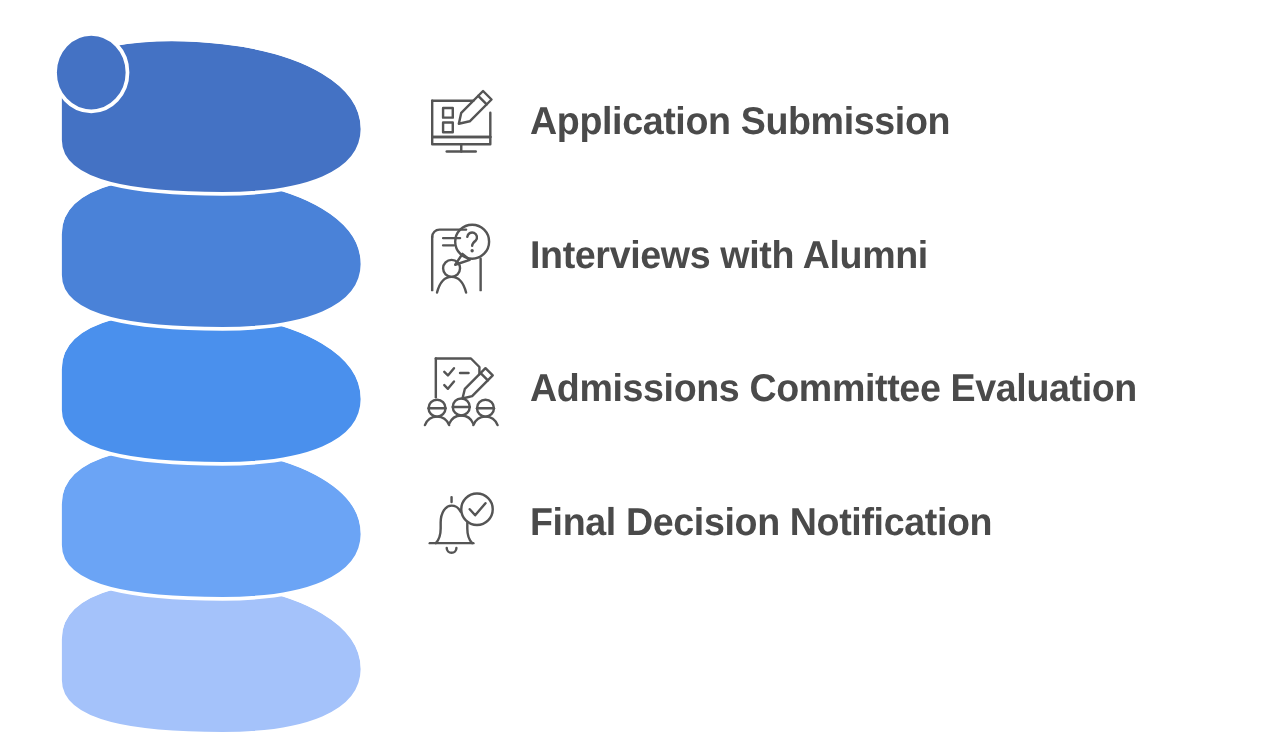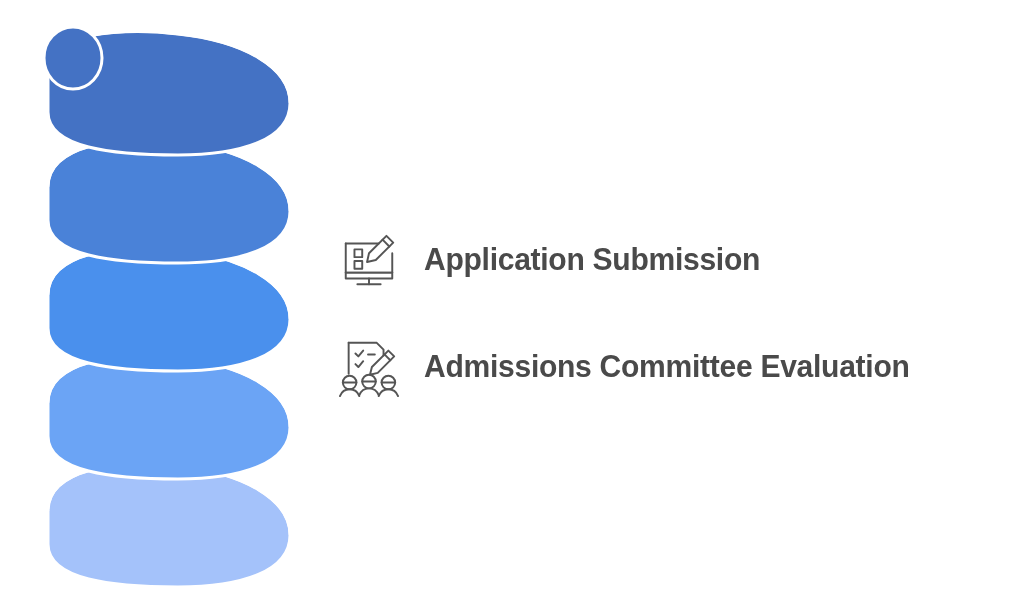--- a/index.html
+++ b/index.html
@@ -29,21 +29,21 @@
 
   
   #steps {
     position:absolute;
     left:336px;
     top:44px;
     width:680px;
     height:540px;
     display:flex;
     flex-direction:column;
-    justify-content:center;
+    justify-content:flex-start;
   }
   .step-row {
     height:107px;
     display:flex;
     align-items:center;
     gap:22px;
   }
   .step-icon {
     width:66px;
     height:66px;
@@ -160,20 +160,37 @@
           <rect x="17" y="20" width="8" height="8"></rect>
           <rect x="17" y="32" width="8" height="8"></rect>
           <path d="M50 6l7 7-18 18-9 2 2-9z"></path>
           <path d="M46 10l7 7"></path>
         </svg>
       </span>
       <span class="step-label">Application Submission</span>
     </div>
 
 
+    <div class="step-row">
+      <span class="step-icon">
+        <svg viewBox="0 0 64 64" fill="none" stroke="#555555" stroke-width="2" stroke-linecap="round" stroke-linejoin="round">
+          <path d="M8 16a6 6 0 016-6h22"></path>
+          <path d="M8 16v44"></path>
+          <path d="M48 34v26"></path>
+          <path d="M17 17h14M17 23h9"></path>
+          <circle cx="41" cy="20" r="14"></circle>
+          <path d="M33 30l-6 9 12-4z"></path>
+          <path d="M37 16a4 4 0 117 3c-2 1.6-3 2.4-3 4.4"></path>
+          <circle cx="41" cy="27.5" r="1.4" fill="#555555" stroke="none"></circle>
+          <circle cx="24" cy="42" r="7"></circle>
+          <path d="M12 62c2-8 6-13 12-13s10 5 12 13"></path>
+        </svg>
+      </span>
+      <span class="step-label">Interviews with Alumni</span>
+    </div>
 
     <div class="step-row">
       <span class="step-icon">
         <svg viewBox="0 0 64 64" fill="none" stroke="#555555" stroke-width="2" stroke-linecap="round" stroke-linejoin="round">
           <path d="M11 6h29l7 7v6"></path>
           <path d="M11 6v32"></path>
           <path d="M18 17l3 3 5-6"></path>
           <path d="M18 28l3 3 5-6"></path>
           <path d="M31 18h7"></path>
           <path d="M52 14l6 6-17 17-8 2 2-8z"></path>
@@ -185,15 +202,29 @@
           <circle cx="52" cy="47" r="7"></circle>
           <path d="M45 47h14"></path>
           <path d="M2 61c2-5 5-7 10-7s8 2 10 7"></path>
           <path d="M22 60c2-5 5-7 10-7s8 2 10 7"></path>
           <path d="M42 61c2-5 5-7 10-7s8 2 10 7"></path>
         </svg>
       </span>
       <span class="step-label">Admissions Committee Evaluation</span>
     </div>
 
+    <div class="step-row">
+      <span class="step-icon">
+        <svg viewBox="0 0 64 64" fill="none" stroke="#555555" stroke-width="2" stroke-linecap="round" stroke-linejoin="round">
+          <path d="M24 14v-4"></path>
+          <path d="M11 48c3-3 4-6 4-12v-5c0-8 4-14 9-14 3 0 6 2 7.5 5"></path>
+          <path d="M37 31v5c0 6 1 9 4 12"></path>
+          <path d="M6 48h36"></path>
+          <path d="M20 52a4 4 0 008 0"></path>
+          <circle cx="45" cy="20" r="13"></circle>
+          <path d="M39 20l4.5 5L52 15"></path>
+        </svg>
+      </span>
+      <span class="step-label">Final Decision Notification</span>
+    </div>
 
   </div>
 </div>
 
 </body></html>

